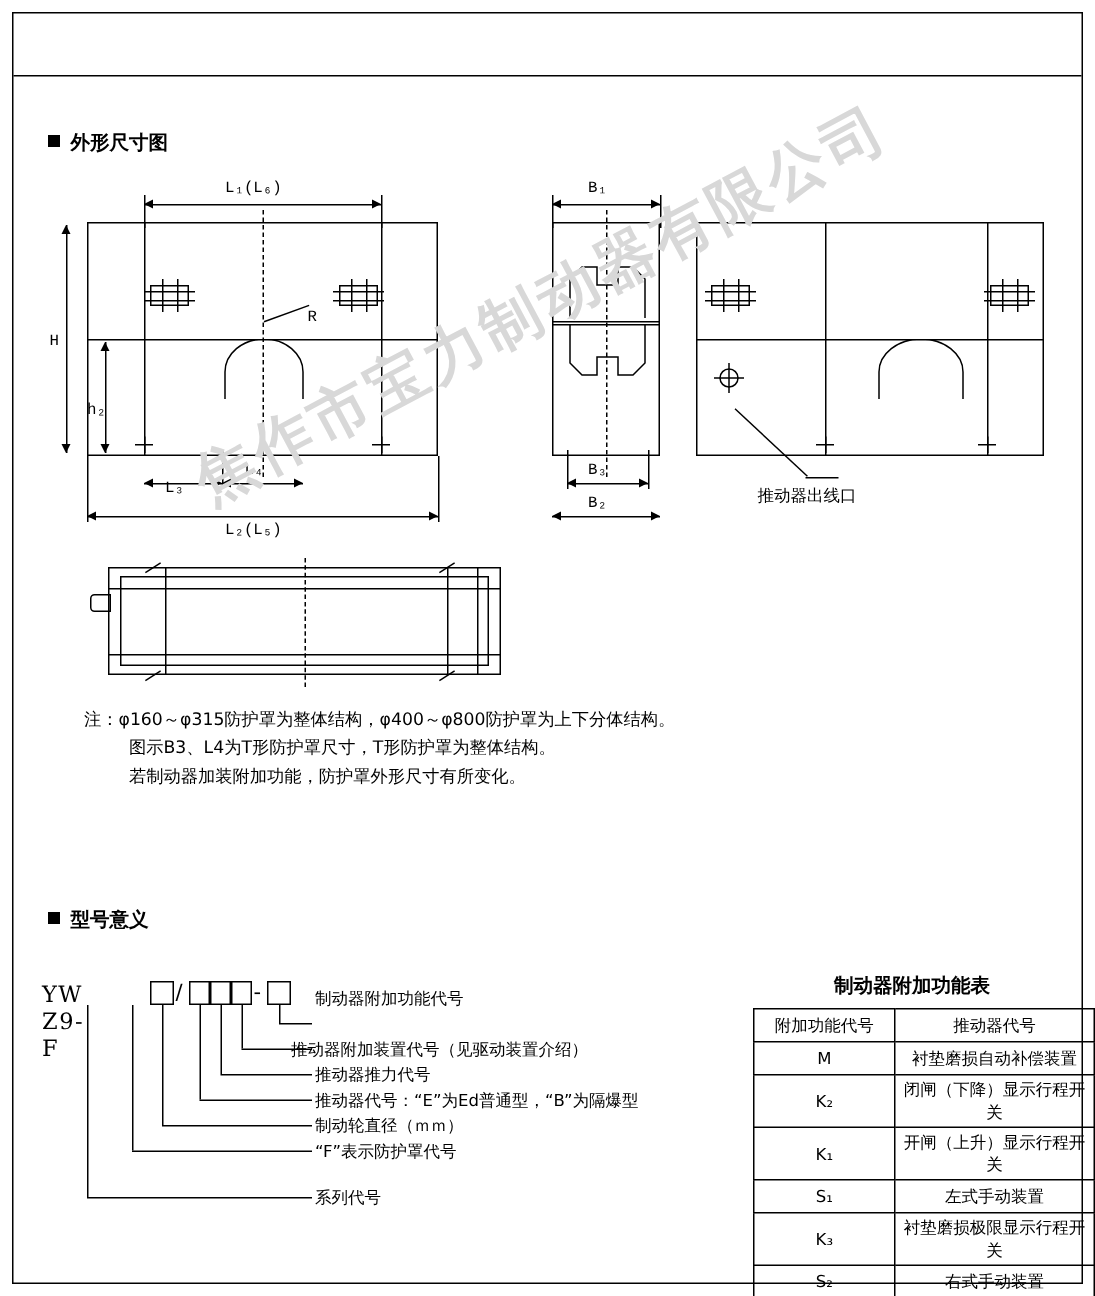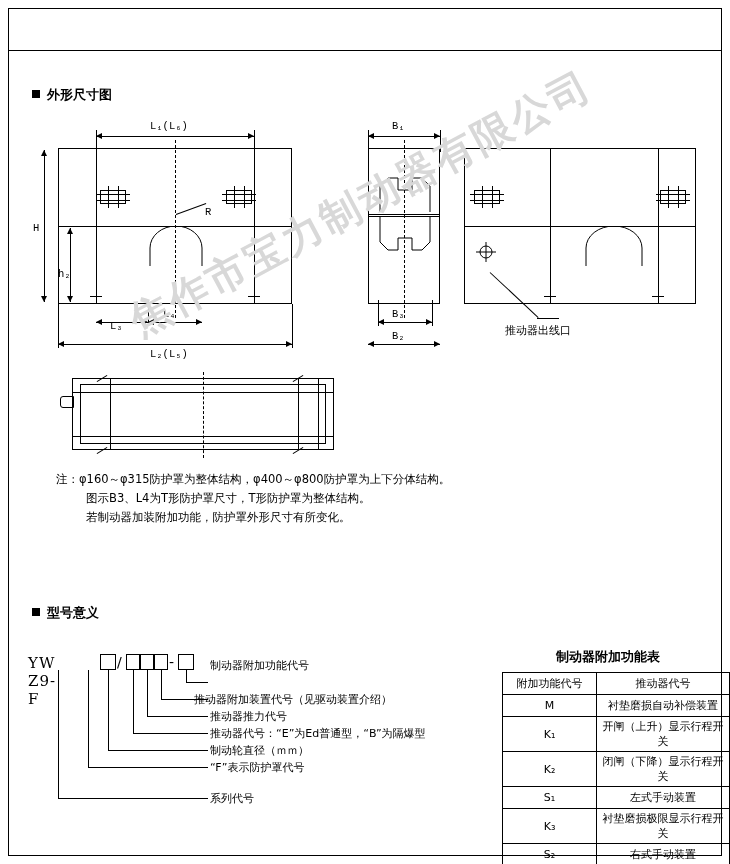--- a/index.html
+++ b/index.html
@@ -306,28 +306,28 @@
         <th class="c1">附加功能代号</th>
         <th class="c2">推动器代号</th>
       </tr>
     </thead>
     <tbody>
       <tr>
         <td>M</td>
         <td>衬垫磨损自动补偿装置</td>
       </tr>
       <tr>
+        <td>K₂</td>
+        <td>闭闸（下降）显示行程开关</td>
+      </tr>
+      <tr>
         <td>K₁</td>
         <td>开闸（上升）显示行程开关</td>
       </tr>
       <tr>
-        <td>K₂</td>
-        <td>闭闸（下降）显示行程开关</td>
-      </tr>
-      <tr>
         <td>S₁</td>
         <td>左式手动装置</td>
       </tr>
       <tr>
         <td>K₃</td>
         <td>衬垫磨损极限显示行程开关</td>
       </tr>
       <tr>
         <td>S₂</td>
         <td>右式手动装置</td>

